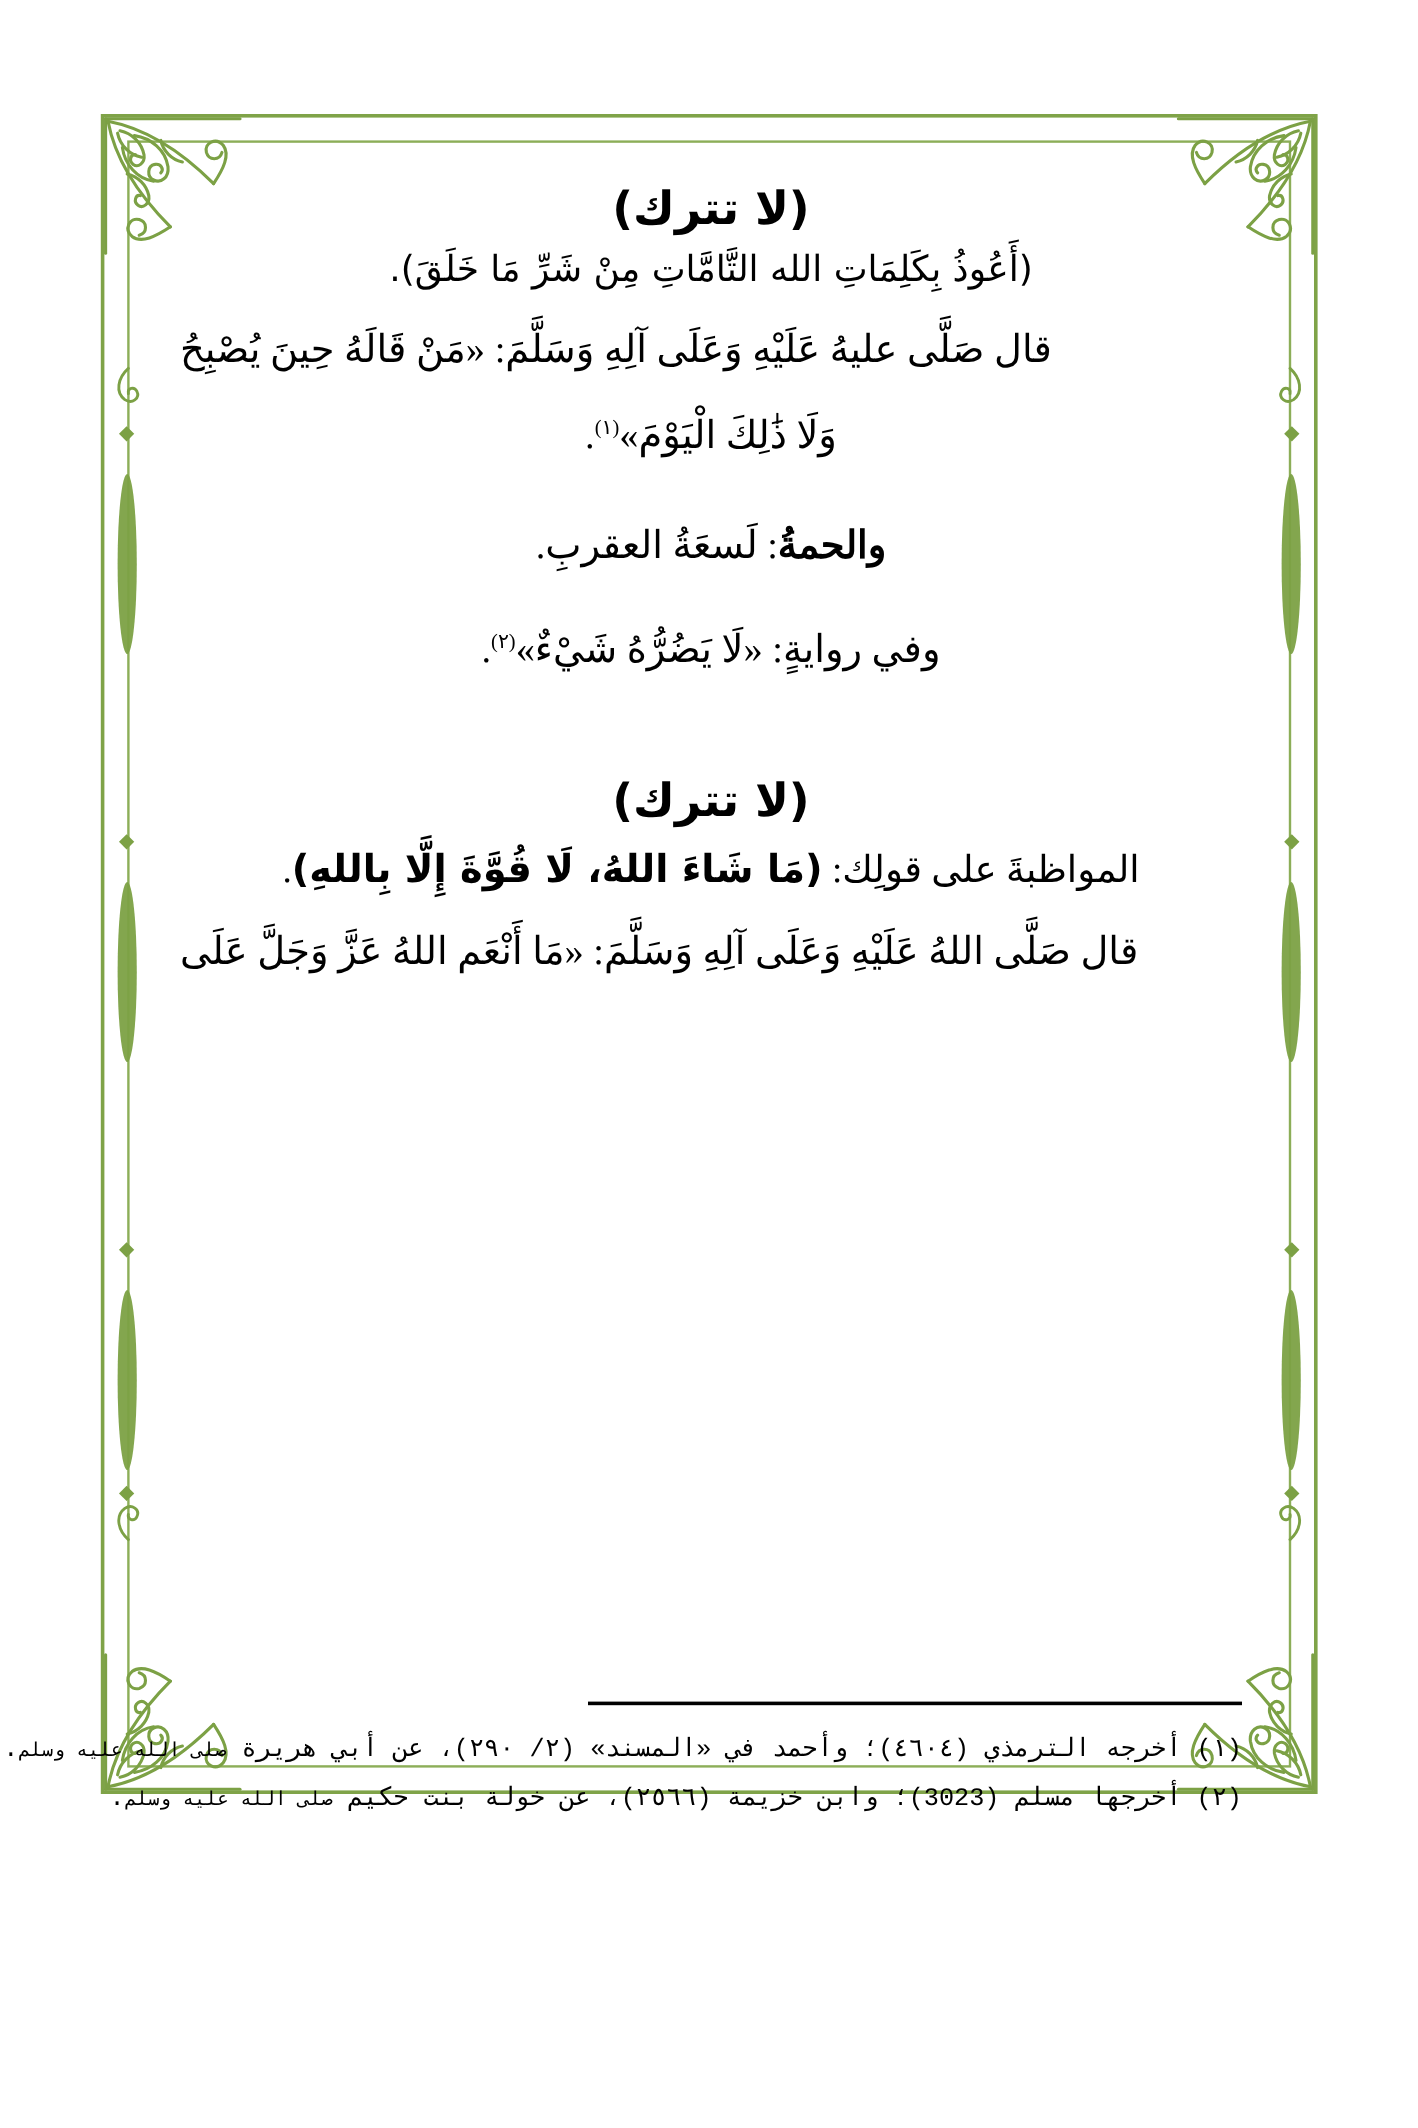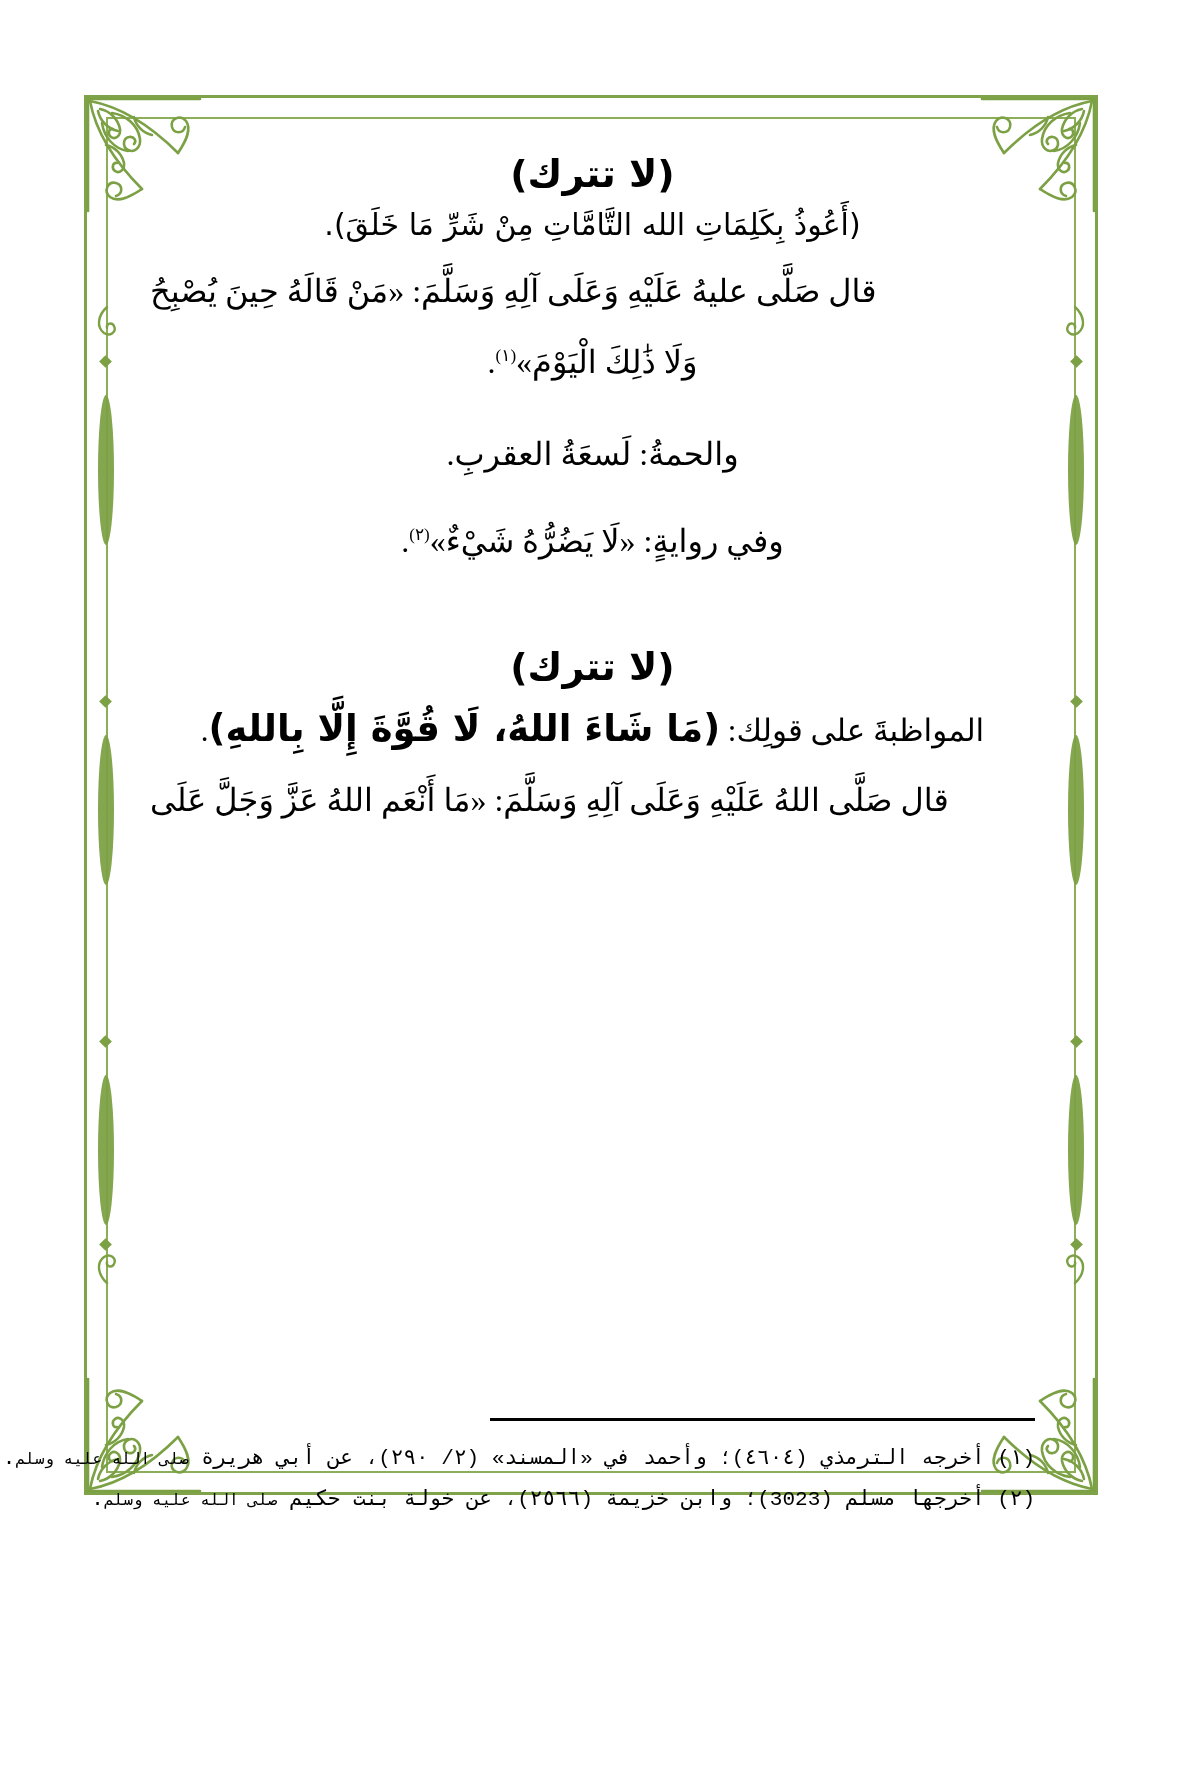--- a/index.html
+++ b/index.html
@@ -109,37 +109,37 @@
     margin: 14px 0 0 0;
     font-size: 32px;
     line-height: 1.80;
     color: #000;
     text-align: justify;
     text-align-last: center;
   }
   .para.rtl-first { text-align-last: left; }
   .para.center { text-align: center; text-align-last: center; }
 
-  .bold { font-weight: normal; }
+  .bold { font-weight: bold; }
 
   .fnref {
     font-size: 17px;
     vertical-align: super;
   }
 
   .mawazaba {
     text-align: center;
     font-size: 31px;
     line-height: 1.6;
     margin: 10px 0 4px 0;
   }
   .mawazaba .phrase {
     font-weight: bold;
     font-family: "DejaVu Sans", "Liberation Sans", sans-serif;
-    font-size: 37px;
+    font-size: 32px;
   }
 
   
   .footnotes {
     position: absolute;
     left: 150px;
     top: 1418px;
     width: 885px;
     direction: rtl;
   }

